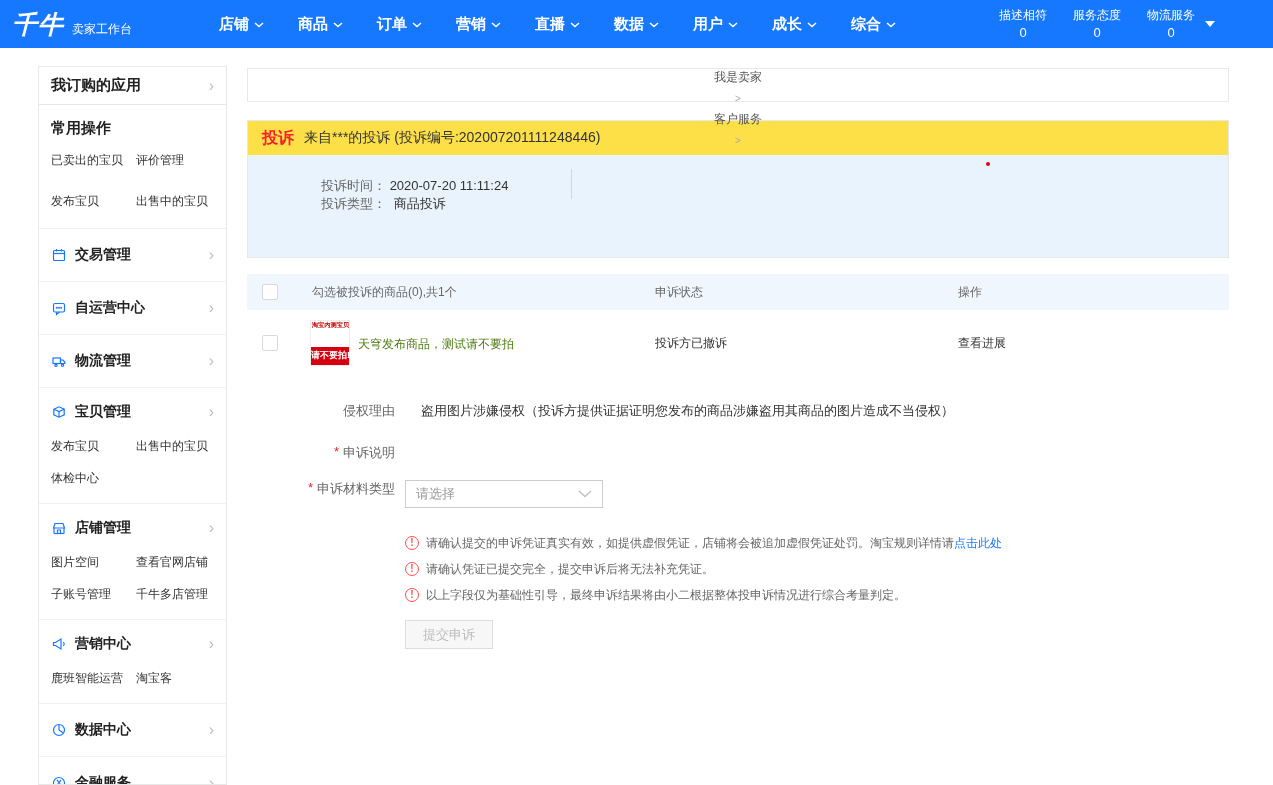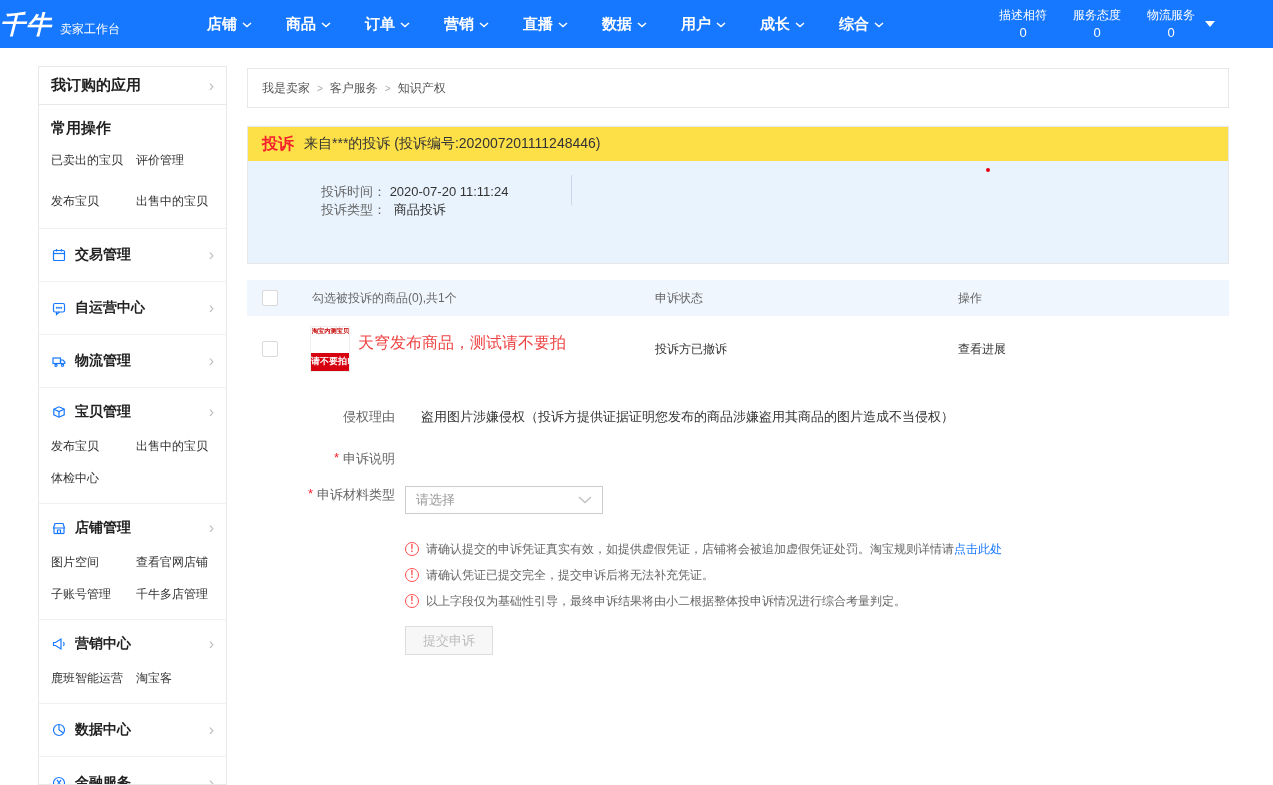--- a/index.html
+++ b/index.html
@@ -1,21 +1,21 @@
 <!DOCTYPE html>
 <html><head>
 <meta charset="utf-8">
 <style>
   *{margin:0;padding:0;box-sizing:border-box;}
   body{font-family:"Liberation Sans","DejaVu Sans",sans-serif;background:#fff;color:#333;}
   .page{position:relative;width:1273px;height:785px;background:#fff;overflow:hidden;}
 
   
   .topbar{position:absolute;top:0;left:0;width:100%;height:48px;background:#1677ff;display:flex;align-items:center;color:#fff;}
-  .logo{display:flex;align-items:baseline;margin-left:0;flex:none;}
+  .logo{display:flex;align-items:baseline;margin-left:12px;flex:none;}
   .logo-main{font-size:25px;font-weight:bold;font-style:italic;letter-spacing:1px;}
   .logo-sub{font-size:12px;margin-left:8px;}
   .topnav{display:flex;margin-left:70px;}
   .topnav-item{font-size:15px;font-weight:bold;padding:0 17px;height:48px;display:flex;align-items:center;gap:5px;cursor:pointer;white-space:nowrap;}
   .caret-ic{display:inline-flex;margin-top:2px;}
   .top-stats{margin-left:auto;display:flex;gap:26px;align-items:center;}
   .stat{display:flex;flex-direction:column;align-items:center;font-size:12px;line-height:16px;}
   .stat-value{margin-top:2px;font-size:13px;}
   .top-caret{margin:0 58px 0 10px;display:inline-flex;cursor:pointer;}
 
@@ -31,21 +31,21 @@
   .side-section{border-bottom:1px solid #f2f2f2;padding:0 12px;}
   .sec-head{height:52px;display:flex;align-items:center;cursor:pointer;}
   .sec-head.short{height:48px;align-items:center;}
   .sec-icon{width:16px;height:16px;margin-right:8px;display:inline-flex;flex:none;}
   .sec-icon svg{width:16px;height:16px;}
   .sec-title{font-weight:bold;font-size:14px;color:#222;flex:1;}
   .sec-links{padding:2px 0 16px 0;display:grid;grid-template-columns:85px auto;row-gap:15px;font-size:12px;color:#333;}
 
   
   .main{position:absolute;left:247px;top:66px;width:982px;}
-  .breadcrumb{height:40px;border:1px solid #e8e8e8;display:flex;align-items:center;padding:0 14px;font-size:12px;color:#555;gap:7px;margin-top:2px;background:#fff;}
+  .breadcrumb{height:34px;border:1px solid #e8e8e8;display:flex;align-items:center;padding:0 14px;font-size:12px;color:#555;gap:7px;margin-top:2px;background:#fff;flex-direction:column;}
   .bc-sep{color:#aaa;font-size:10px;}
   .bc-item{cursor:pointer;}
 
   .complaint{border:1px solid #e8e8e8;margin-top:18px;background:#fde047;}
   .complaint-head{height:34px;display:flex;align-items:center;padding:0 14px;gap:10px;}
   .complaint-tag{color:#f5222d;font-weight:bold;font-size:16px;}
   .complaint-title{font-size:14px;color:#333;}
   .complaint-body{background:#e9f3fd;height:102px;position:relative;font-size:13px;}
   .cb-row1{position:absolute;left:73px;top:22px;text-align:center;}
   .cb-row2{position:absolute;left:73px;top:40px;font-family:Liberation Mono, monospace;}
@@ -59,21 +59,21 @@
   .tbl-head{margin-top:16px;height:36px;background:#f0f6fe;display:flex;align-items:center;font-size:12px;color:#666;}
   .cbx{width:16px;height:16px;border:1px solid #d9d9d9;border-radius:2px;background:#fff;margin-left:15px;flex:none;cursor:pointer;}
   .col-prod{margin-left:34px;width:343px;}
   .col-status{width:303px;}
   .col-action{flex:1;}
   .tbl-row{height:66px;display:flex;align-items:center;font-size:12px;background:#fff;color:#333;}
   .prod-cell{margin-left:32px;width:345px;display:flex;align-items:flex-start;gap:8px;}
   .thumb{width:40px;height:46px;border:1px solid #eee;display:flex;flex-direction:column;flex:none;overflow:hidden;cursor:pointer;background:#fff;}
   .thumb-t1{font-size:8px;color:#c40000;font-weight:bold;line-height:10px;padding:1px 1px 0;white-space:nowrap;transform:scale(.78);transform-origin:left top;}
   .thumb-t2{background:#d7000f;color:#fff;font-size:9px;font-weight:bold;text-align:center;margin-top:auto;padding:2px 0 3px;white-space:nowrap;}
-  .prod-title{color:#ef4444;font-size:16px;margin-top:7px;cursor:pointer;}
+  .prod-title{color:#4d7c0f;font-size:12px;margin-top:16px;cursor:pointer;}
   .row-action{cursor:pointer;}
 
   .reason{margin-top:26px;display:flex;font-size:13px;align-items:flex-start;}
   .form-label{width:148px;text-align:right;color:#666;flex:none;display:flex;justify-content:flex-end;gap:4px;}
   .star{color:#f5222d;}
   .reason-text{margin-left:26px;color:#333;}
 
   .form-row{display:flex;margin-top:24px;font-size:13px;align-items:flex-start;}
   .form-row.material{margin-top:18px;}
   .ta-wrap{position:relative;margin-left:10px;}

